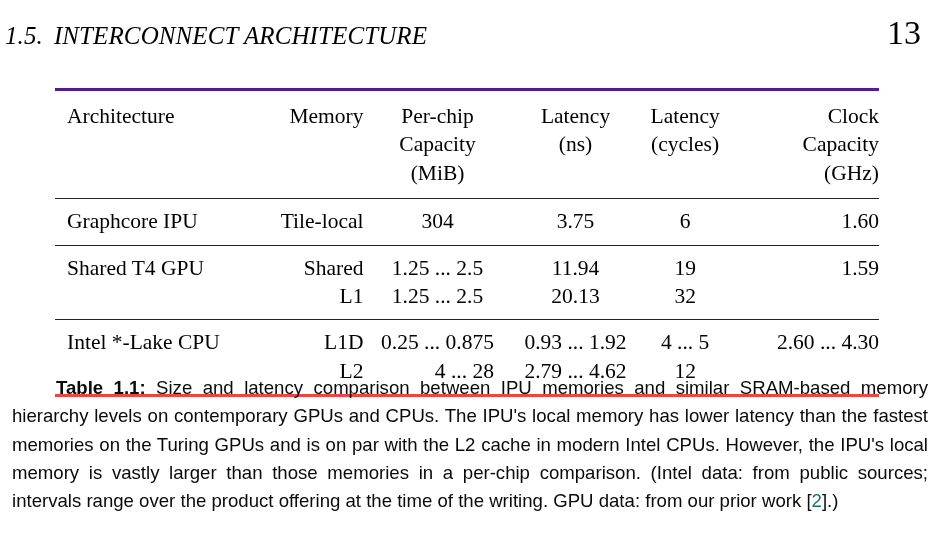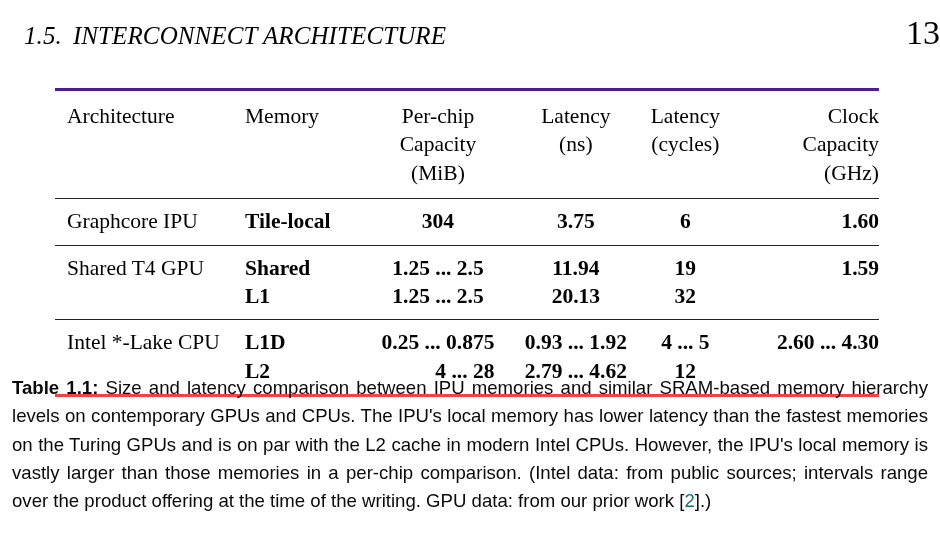--- a/index.html
+++ b/index.html
@@ -17,21 +17,21 @@
   }
   .page {
     position: relative;
     width: 940px;
     height: 540px;
   }
 
   
   .running-head {
     position: absolute;
-    left: 24px;
+    left: 5px;
     top: 14px;
     width: 916px;
     display: flex;
     align-items: baseline;
     justify-content: space-between;
   }
   .running-head-title {
     font-family: "Liberation Serif", "DejaVu Serif", serif;
     font-style: italic;
     font-size: 25px;
@@ -69,56 +69,57 @@
     padding: 0;
     font-weight: normal;
     vertical-align: top;
   }
   .rule-top  { border-top: 3px solid #4c1d95; }
   .rule-mid  { border-top: 1.4px solid #222; }
   .rule-bot  { border-bottom: 3px solid #ef4444; }
 
   
   .col-arch { width: 212px; text-align: left;   padding-left: 12px !important; }
-  .col-mem  { width: 135px; text-align: left; }
+  .col-mem  { width: 135px; text-align: right; }
   .col-cap  { width: 165px; text-align: center; }
   .col-lns  { width: 140px; text-align: center; }
   .col-lcy  { width: 102px; text-align: center; }
   .col-clk  { width: 170px; text-align: right; }
 
   thead th {
     padding-top: 11px !important;
     padding-bottom: 11px !important;
   }
   thead .hd-line { display: block; white-space: nowrap; }
 
   tbody td {
     padding-top: 8px !important;
     padding-bottom: 9px !important;
   }
-  tbody .ln { display: block; white-space: nowrap; font-weight: bold; }
+  tbody .ln { display: block; white-space: nowrap; }
 
   .cap-stack { display: inline-block; text-align: right; }
   .cap-stack .ln { text-align: right; }
 
   
   .caption {
     position: absolute;
     left: 12px;
     top: 374px;
     width: 916px;
     font-family: "Liberation Sans", "DejaVu Sans", sans-serif;
     font-size: 18.6px;
     line-height: 1.525;
     text-align: justify;
     text-justify: inter-word;
     color: #0a0a0a;
   }
   .caption .cap-label {
     font-weight: bold;
+    margin-left: 44px;
   }
   .caption .cite {
     color: #1a6e6e;
   }
   .caption p { margin: 0; }
 </style>
 </head>
 <body>
 
 <div class="page">

